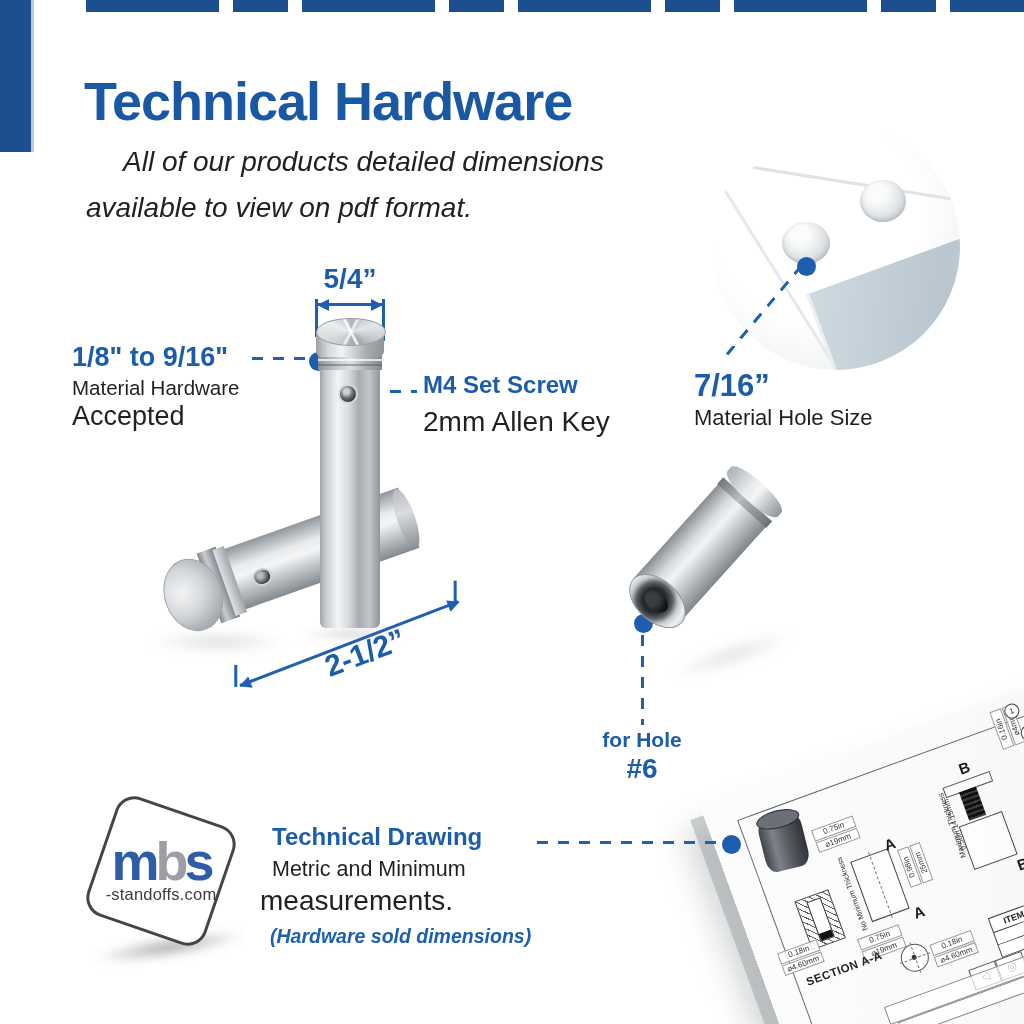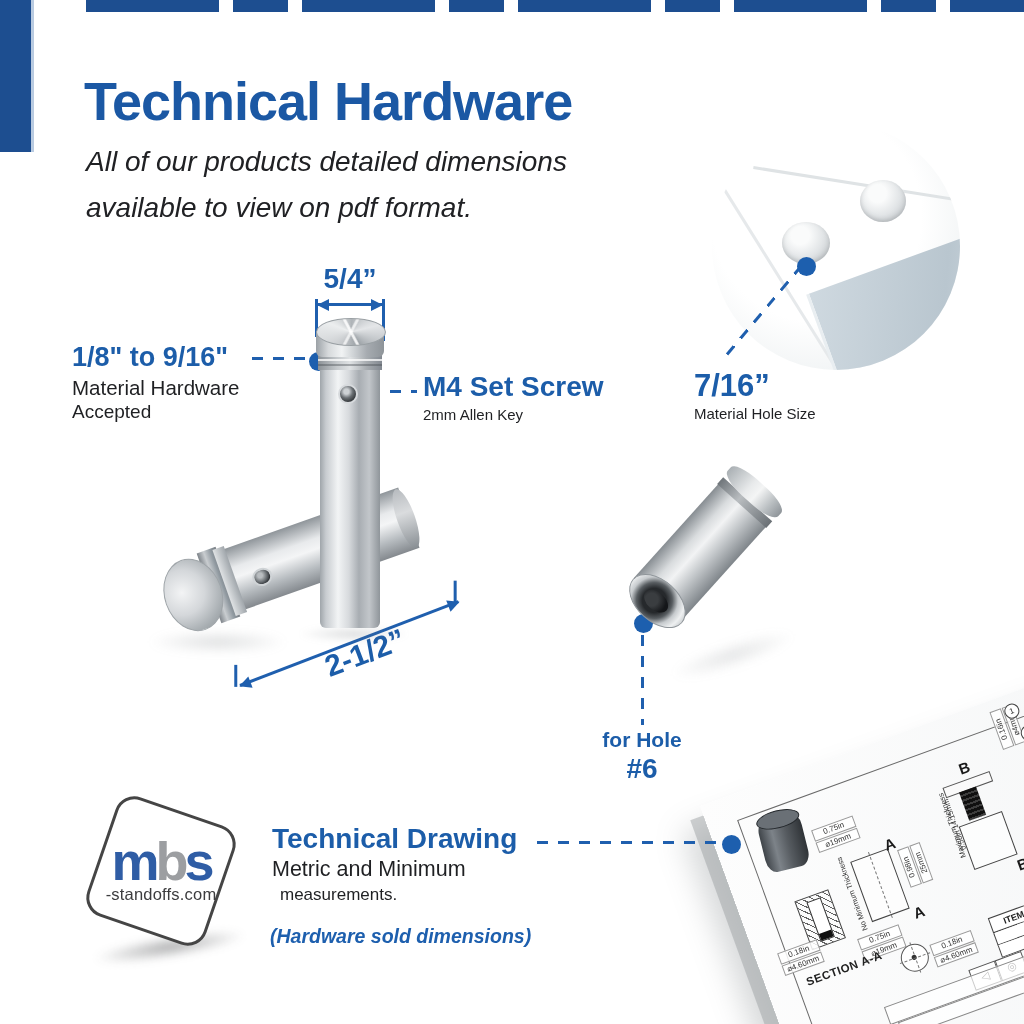--- a/index.html
+++ b/index.html
@@ -8,21 +8,21 @@
   .abs{position:absolute;}
 
   
   .top-dashes{left:86px;top:0;width:938px;height:12px;
     background:repeating-linear-gradient(90deg,#1d4e90 0 133px,transparent 133px 147px,#1d4e90 147px 202px,transparent 202px 216px);}
   .left-bar{left:0;top:0;width:31px;height:152px;background:#1d4e90;border-right:3px solid #b9cbe1;}
 
   
   .title{left:84px;top:70px;font-size:54px;font-weight:800;letter-spacing:-1px;color:#1b58a4;}
   .sub{left:86px;font-size:28px;font-style:italic;color:#202124;}
-  .sub1{top:146px;} .sub2{top:192px;}
+  .sub1{top:146px;margin-left:37px;} .sub2{top:192px;}
 
   
   .blue-b{color:#1c5da9;font-weight:800;}
   .dot{width:19px;height:19px;border-radius:50%;background:#1d5fae;}
   .leader-h{height:3px;background:repeating-linear-gradient(90deg,#1f5fae 0 11px,transparent 11px 21px);}
   .leader-v{width:3px;background:repeating-linear-gradient(180deg,#1f5fae 0 11px,transparent 11px 21px);}
   .tick{width:3px;background:#1f5fae;}
   .dimline{height:3px;background:#1f5fae;}
   .arr{width:0;height:0;border-style:solid;}
   .arr-l{border-width:6px 12px 6px 0;border-color:transparent #1f5fae transparent transparent;}
@@ -33,33 +33,33 @@
   .d58{left:315px;top:297px;width:70px;height:42px;}
   .d58 .tl{left:0;top:2px;height:38px;}
   .d58 .tr{right:0;top:2px;height:42px;}
   .d58 .ln{left:3px;right:3px;top:6px;}
   .d58 .al{left:2px;top:1.5px;}
   .d58 .ar{right:2px;top:1.5px;}
 
   
   .thick-val{left:72px;top:342px;font-size:27px;}
   .thick-l1{left:72px;top:376px;font-size:20.5px;}
-  .thick-l2{left:72px;top:401px;font-size:19px;}
+  .thick-l2{left:72px;top:401px;font-size:27px;}
   .thick-leader{left:252px;top:357px;width:57px;}
   .thick-dot{left:309px;top:352px;}
 
   
   .m4-dot{left:348px;top:383px;}
   .m4-leader{left:369px;top:390px;width:48px;}
-  .m4-title{left:423px;top:371px;font-size:28px;}
-  .m4-sub{left:423px;top:406px;font-size:15px;}
+  .m4-title{left:423px;top:371px;font-size:24px;}
+  .m4-sub{left:423px;top:406px;font-size:28px;}
 
   
   .hole-val{left:694px;top:368px;font-size:31px;}
-  .hole-label{left:694px;top:405px;font-size:15px;}
+  .hole-label{left:694px;top:405px;font-size:22px;}
   .hole-leader{left:727px;top:353px;width:112px;transform:rotate(-50deg);transform-origin:0 50%;}
   .hole-dot{left:797px;top:257px;}
 
   
   .dlen{left:240px;top:684px;width:234px;height:3px;background:#1f5fae;transform:rotate(-21deg);transform-origin:0 50%;}
   .dlen .al{left:-1px;top:-4.5px;}
   .dlen .ar{right:-1px;top:-4.5px;}
   .dlen .tk1{left:-2px;top:-20px;height:22px;transform:rotate(21deg);}
   .dlen .tk2{right:-2px;top:-20px;height:22px;transform:rotate(21deg);}
   .dlen-label{left:303px;top:636px;width:124px;text-align:center;font-size:30px;transform:rotate(-21deg);}
@@ -145,25 +145,25 @@
     background:radial-gradient(ellipse,rgba(40,42,45,.4),transparent 70%);filter:blur(4px);}
   .logo-tile{left:98px;top:808px;width:120px;height:120px;border:3px solid #454545;border-radius:20px;
     background:#ffffff;transform:rotate(19deg);}
   .logo-inner{position:absolute;inset:0;transform:rotate(-19deg);display:flex;flex-direction:column;
     align-items:center;justify-content:center;}
   .logo-word{font-size:54px;font-weight:800;letter-spacing:-4px;line-height:44px;}
   .logo-m,.logo-s{color:#2f5da5;} .logo-b{color:#9c9ea1;}
   .logo-domain{font-size:16.5px;font-weight:500;color:#3c3c3e;margin-top:2px;letter-spacing:0.2px;}
 
   
-  .note-title{left:272px;top:823px;font-size:28px;}
+  .note-title{left:272px;top:823px;font-size:24px;}
   .note-leader{left:537px;top:841px;width:186px;}
   .note-dot{left:722px;top:835px;}
   .note-b1{left:272px;top:857px;font-size:21.5px;}
-  .note-b2{left:280px;top:885px;font-size:17px;}
+  .note-b2{left:260px;top:885px;font-size:28px;}
   .note-aside{left:270px;top:925px;font-size:19.5px;font-style:italic;font-weight:600;color:#1d5fae;}
 
   
   .paper{left:700px;top:806px;width:540px;height:430px;transform:rotate(-20deg);transform-origin:0 0;
     background:linear-gradient(105deg,#fdfdfd,#f2f4f5);
     box-shadow:-14px 10px 0 rgba(150,155,158,.45), -26px 20px 30px rgba(120,125,128,.3);z-index:0;}
   .frame{position:absolute;left:30px;top:26px;right:8px;bottom:8px;border:1.5px solid #6a6a6a;}
   .p{position:absolute;color:#2c2c2c;}
   .cyl{left:44px;top:36px;width:44px;height:54px;border-radius:10px/14px;transform:rotate(6deg);
     background:linear-gradient(90deg,#3f4449,#7d8389 30%,#575c61 60%,#2f3337);}

